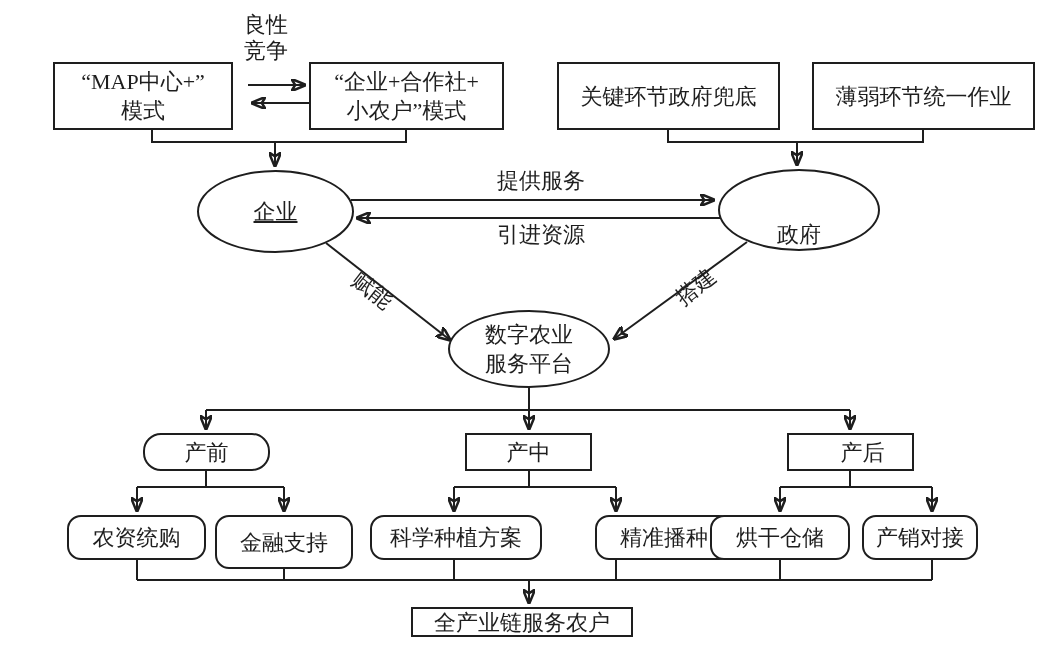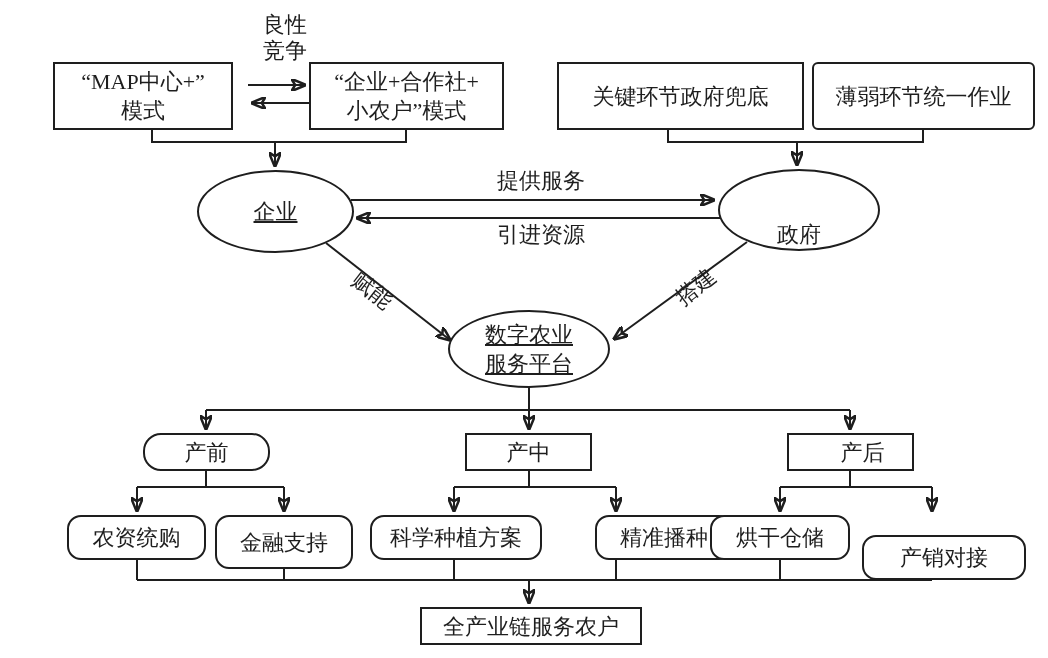--- a/index.html
+++ b/index.html
@@ -68,55 +68,55 @@
   </svg>
 
   <div class="node" style="left:53px;top:62px;width:180px;height:68px;">
     <span>“MAP中心+”</span>
     <span>模式</span>
   </div>
   <div class="node" style="left:309px;top:62px;width:195px;height:68px;">
     <span>“企业+合作社+</span>
     <span>小农户”模式</span>
   </div>
-  <div class="lbl" style="left:255px;top:12px;width:60px;">
+  <div class="lbl" style="left:228px;top:12px;width:60px;text-align:right;">
     <div>良性</div>
     <div>竞争</div>
   </div>
 
-  <div class="node" style="left:557px;top:62px;width:247px;height:68px;">
+  <div class="node" style="left:557px;top:62px;width:223px;height:68px;">
     <span>关键环节政府兜底</span>
   </div>
-  <div class="node" style="left:812px;top:62px;width:223px;height:68px;border-radius:6px;">
+  <div class="node" style="left:812px;top:62px;width:223px;height:68px;">
     <span>薄弱环节统一作业</span>
   </div>
 
   <div class="node ellipse" style="left:197px;top:170px;width:157px;height:83px;text-decoration:underline;">
     <span>企业</span>
   </div>
   <div class="node ellipse" style="left:718px;top:169px;width:162px;height:82px;justify-content:flex-end;">
     <span>政府</span>
   </div>
 
   <div class="lbl" style="left:461px;top:168px;width:160px;">提供服务</div>
   <div class="lbl" style="left:461px;top:222px;width:160px;">引进资源</div>
   <div class="lbl rot-r" style="left:342px;top:278px;width:60px;">赋能</div>
   <div class="lbl rot-l" style="left:666px;top:274px;width:60px;">搭建</div>
 
-  <div class="node ellipse" style="left:448px;top:310px;width:162px;height:78px;text-decoration:underline;">
+  <div class="node ellipse" style="left:448px;top:310px;width:162px;height:78px;">
     <span>数字农业</span>
     <span>服务平台</span>
   </div>
 
   <div class="node" style="left:143px;top:433px;width:127px;height:38px;border-radius:18px;">产前</div>
   <div class="node" style="left:465px;top:433px;width:127px;height:38px;">产中</div>
   <div class="node" style="left:787px;top:433px;width:127px;height:38px;padding-left:24px;">产后</div>
 
   <div class="node round" style="left:67px;top:515px;width:139px;height:45px;">农资统购</div>
   <div class="node round" style="left:215px;top:515px;width:138px;height:54px;">金融支持</div>
   <div class="node round" style="left:370px;top:515px;width:172px;height:45px;">科学种植方案</div>
   <div class="node round" style="left:547px;top:515px;width:138px;height:45px;margin-left:48px;">精准播种</div>
   <div class="node round" style="left:682px;top:515px;width:140px;height:45px;margin-left:28px;">烘干仓储</div>
-  <div class="node round" style="left:862px;top:515px;width:164px;height:45px;margin-top:20px;">产销对接</div>
+  <div class="node round" style="left:862px;top:515px;width:116px;height:45px;">产销对接</div>
 
-  <div class="node" style="left:420px;top:607px;width:222px;height:38px;">全产业链服务农户</div>
+  <div class="node" style="left:411px;top:607px;width:222px;height:30px;">全产业链服务农户</div>
 
 </div>
 
 </body></html>

